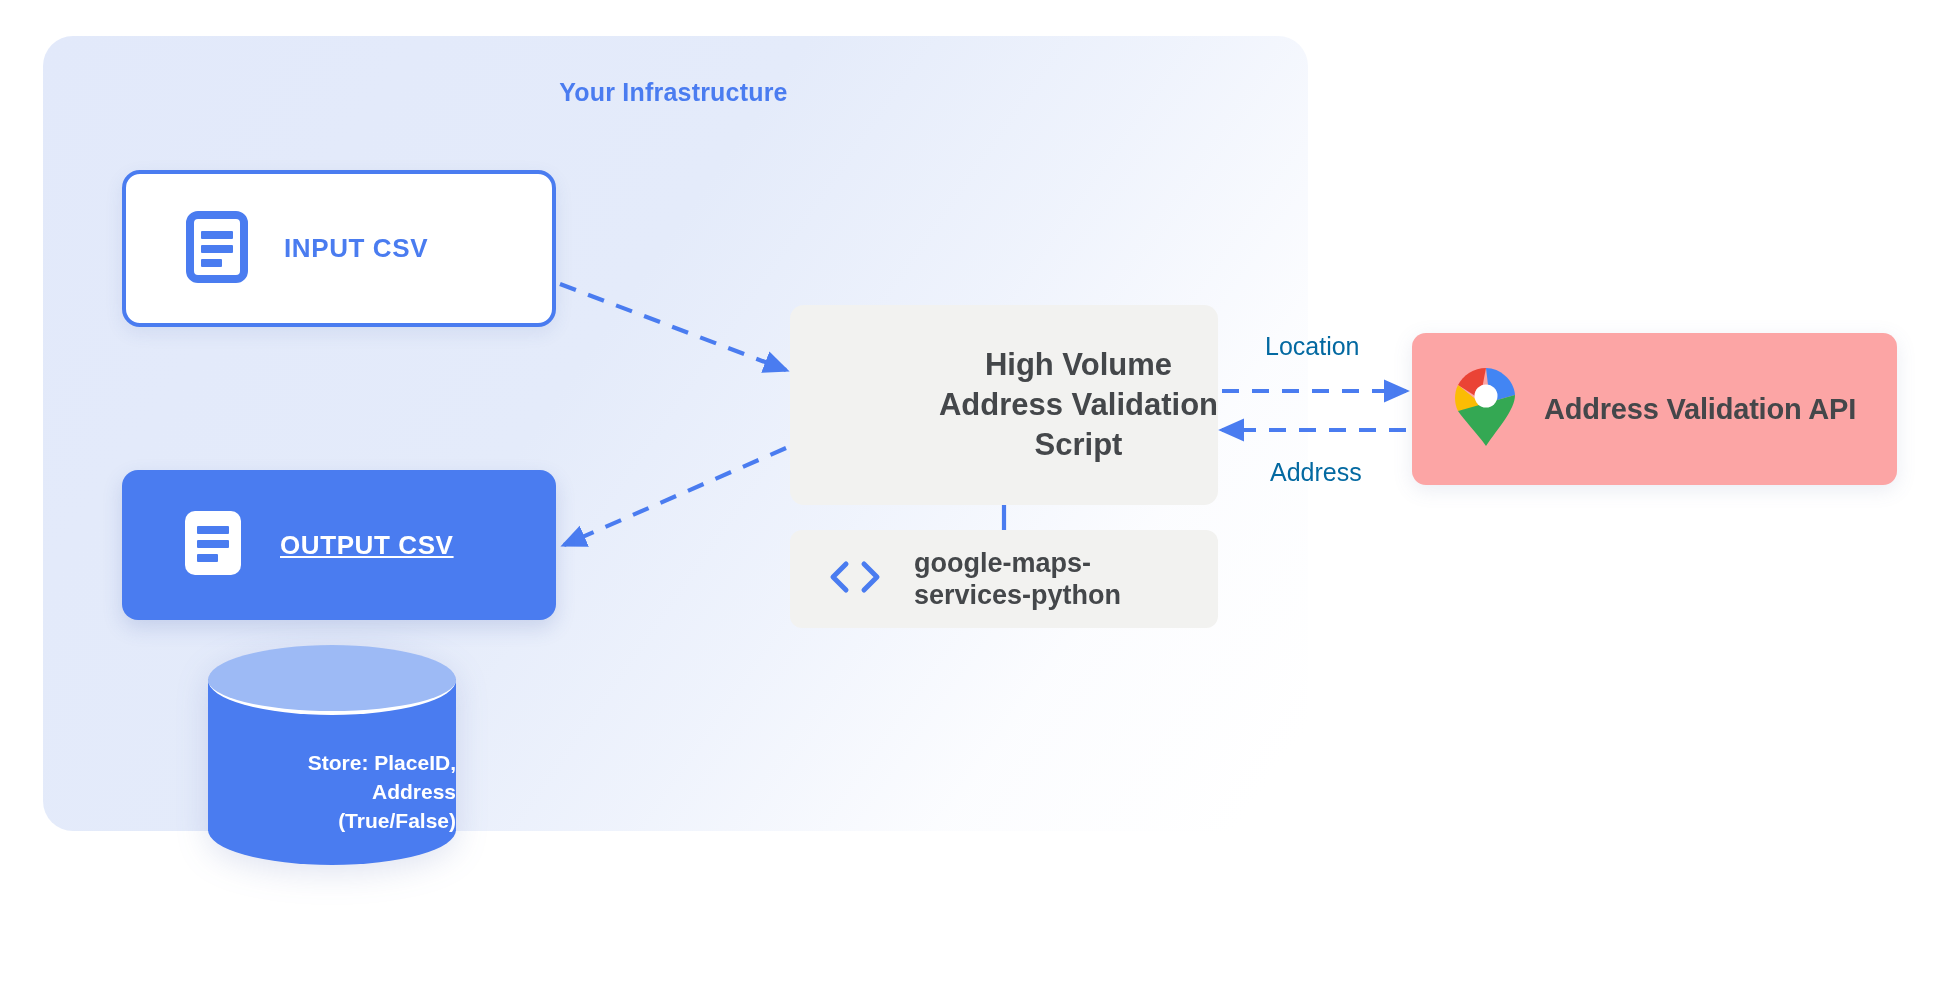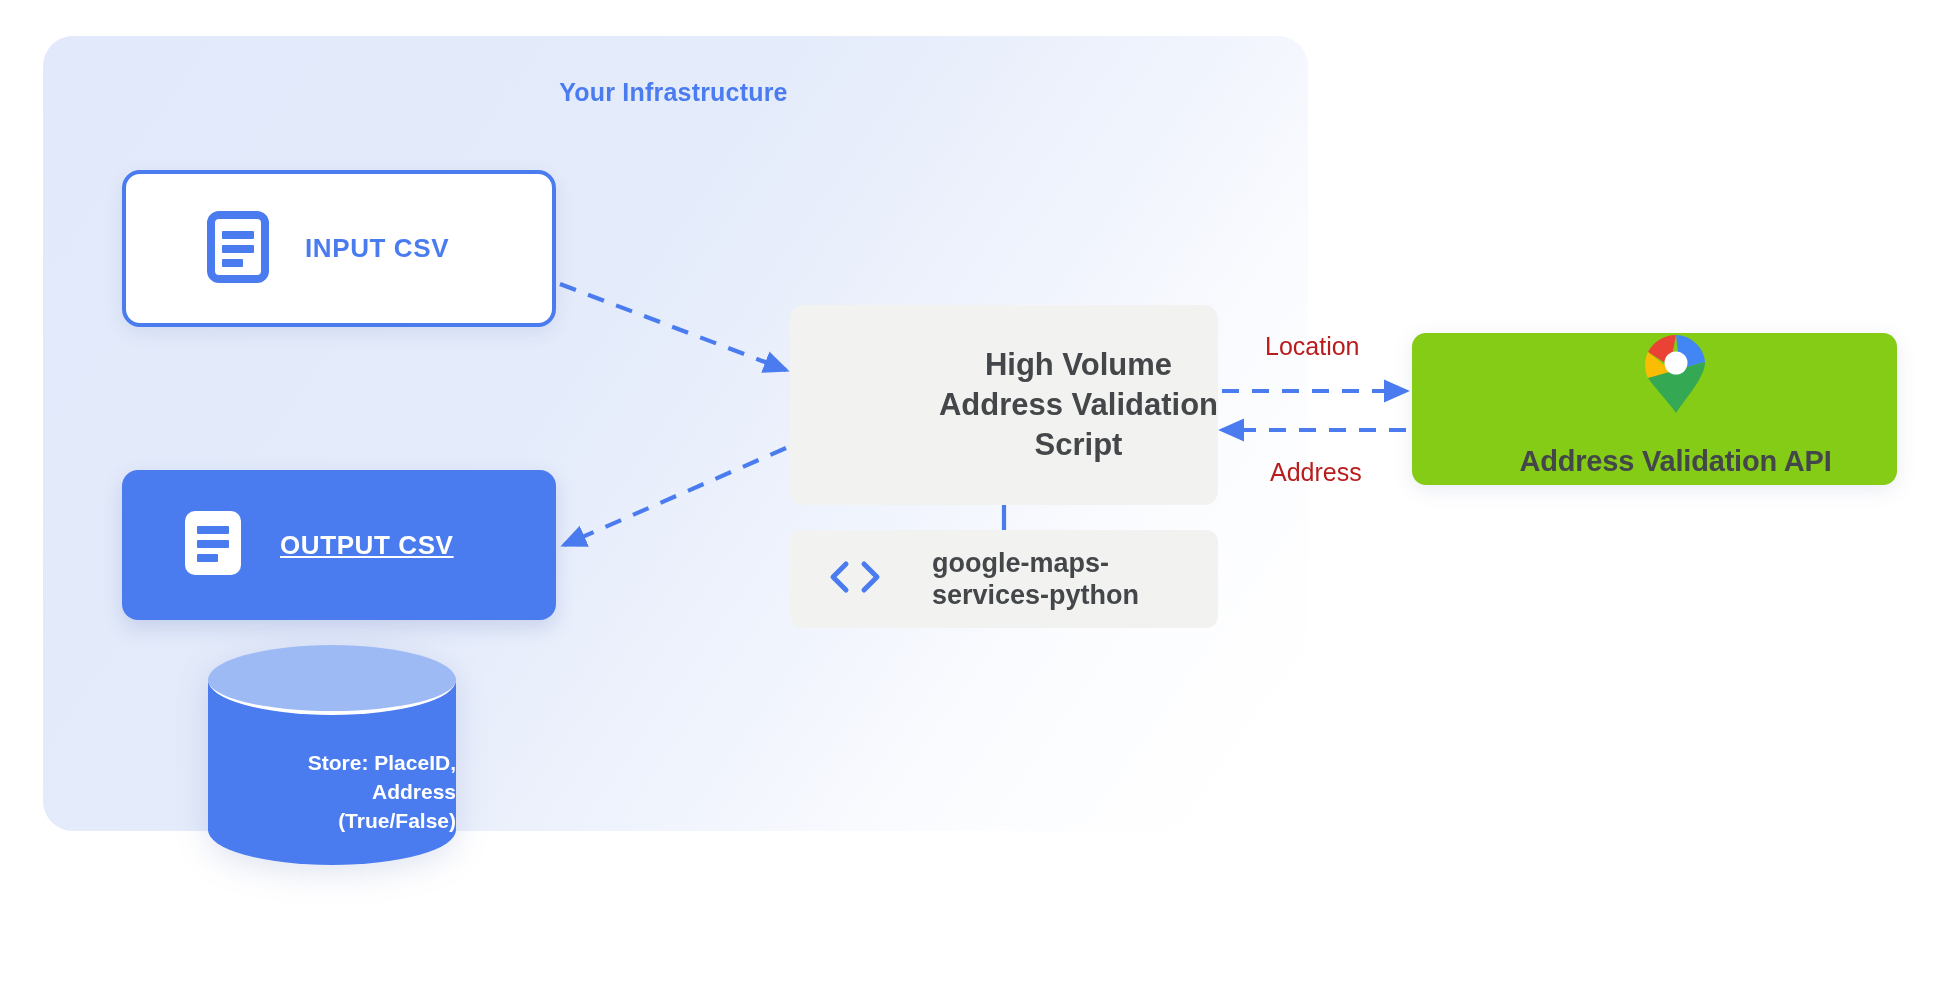--- a/index.html
+++ b/index.html
@@ -68,21 +68,21 @@
   
   #node-input-csv {
     left: 122px;
     top: 170px;
     width: 434px;
     height: 157px;
     background: #ffffff;
     border: 4px solid #4a7cf0;
     border-radius: 18px;
     box-shadow: 0 6px 18px rgba(60,90,170,0.10);
-    padding-left: 81px;
+    padding-left: 60px;
     gap: 36px;
   }
   #node-input-csv .node-label {
     font-size: 26px;
     font-weight: bold;
     color: #4a7cf0;
     letter-spacing: 0.6px;
   }
 
   
@@ -132,55 +132,54 @@
   
   #node-library {
     left: 790px;
     top: 530px;
     width: 428px;
     height: 98px;
     background: #f2f2f0;
     border-radius: 12px;
     align-items: center;
     padding-left: 36px;
-    gap: 48px;
+    gap: 30px;
   }
   #node-library .node-label {
     font-size: 27px;
     font-weight: bold;
     color: #44474a;
     line-height: 1.20;
     white-space: pre-line;
   }
 
   
   #node-api {
     left: 1412px;
     top: 333px;
     width: 485px;
     height: 152px;
-    background: #84cc16;
+    background: #fca5a5;
     border-radius: 14px;
     box-shadow: 0 5px 20px rgba(90,110,160,0.13);
     padding-left: 42px;
     gap: 26px;
-    flex-direction: column;
   }
   #node-api .node-label {
     font-size: 29px;
     font-weight: bold;
     color: #44474a;
     letter-spacing: -0.2px;
   }
 
   
   .edge-label {
     position: absolute;
     font-size: 25px;
-    color: #b91c1c;
+    color: #0369a1;
     white-space: nowrap;
   }
   #label-location { left: 1265px; top: 332px; }
   #label-placeid  { left: 1270px; top: 458px; }
 
   
   #node-database {
     position: absolute;
     left: 208px;
     top: 645px;

